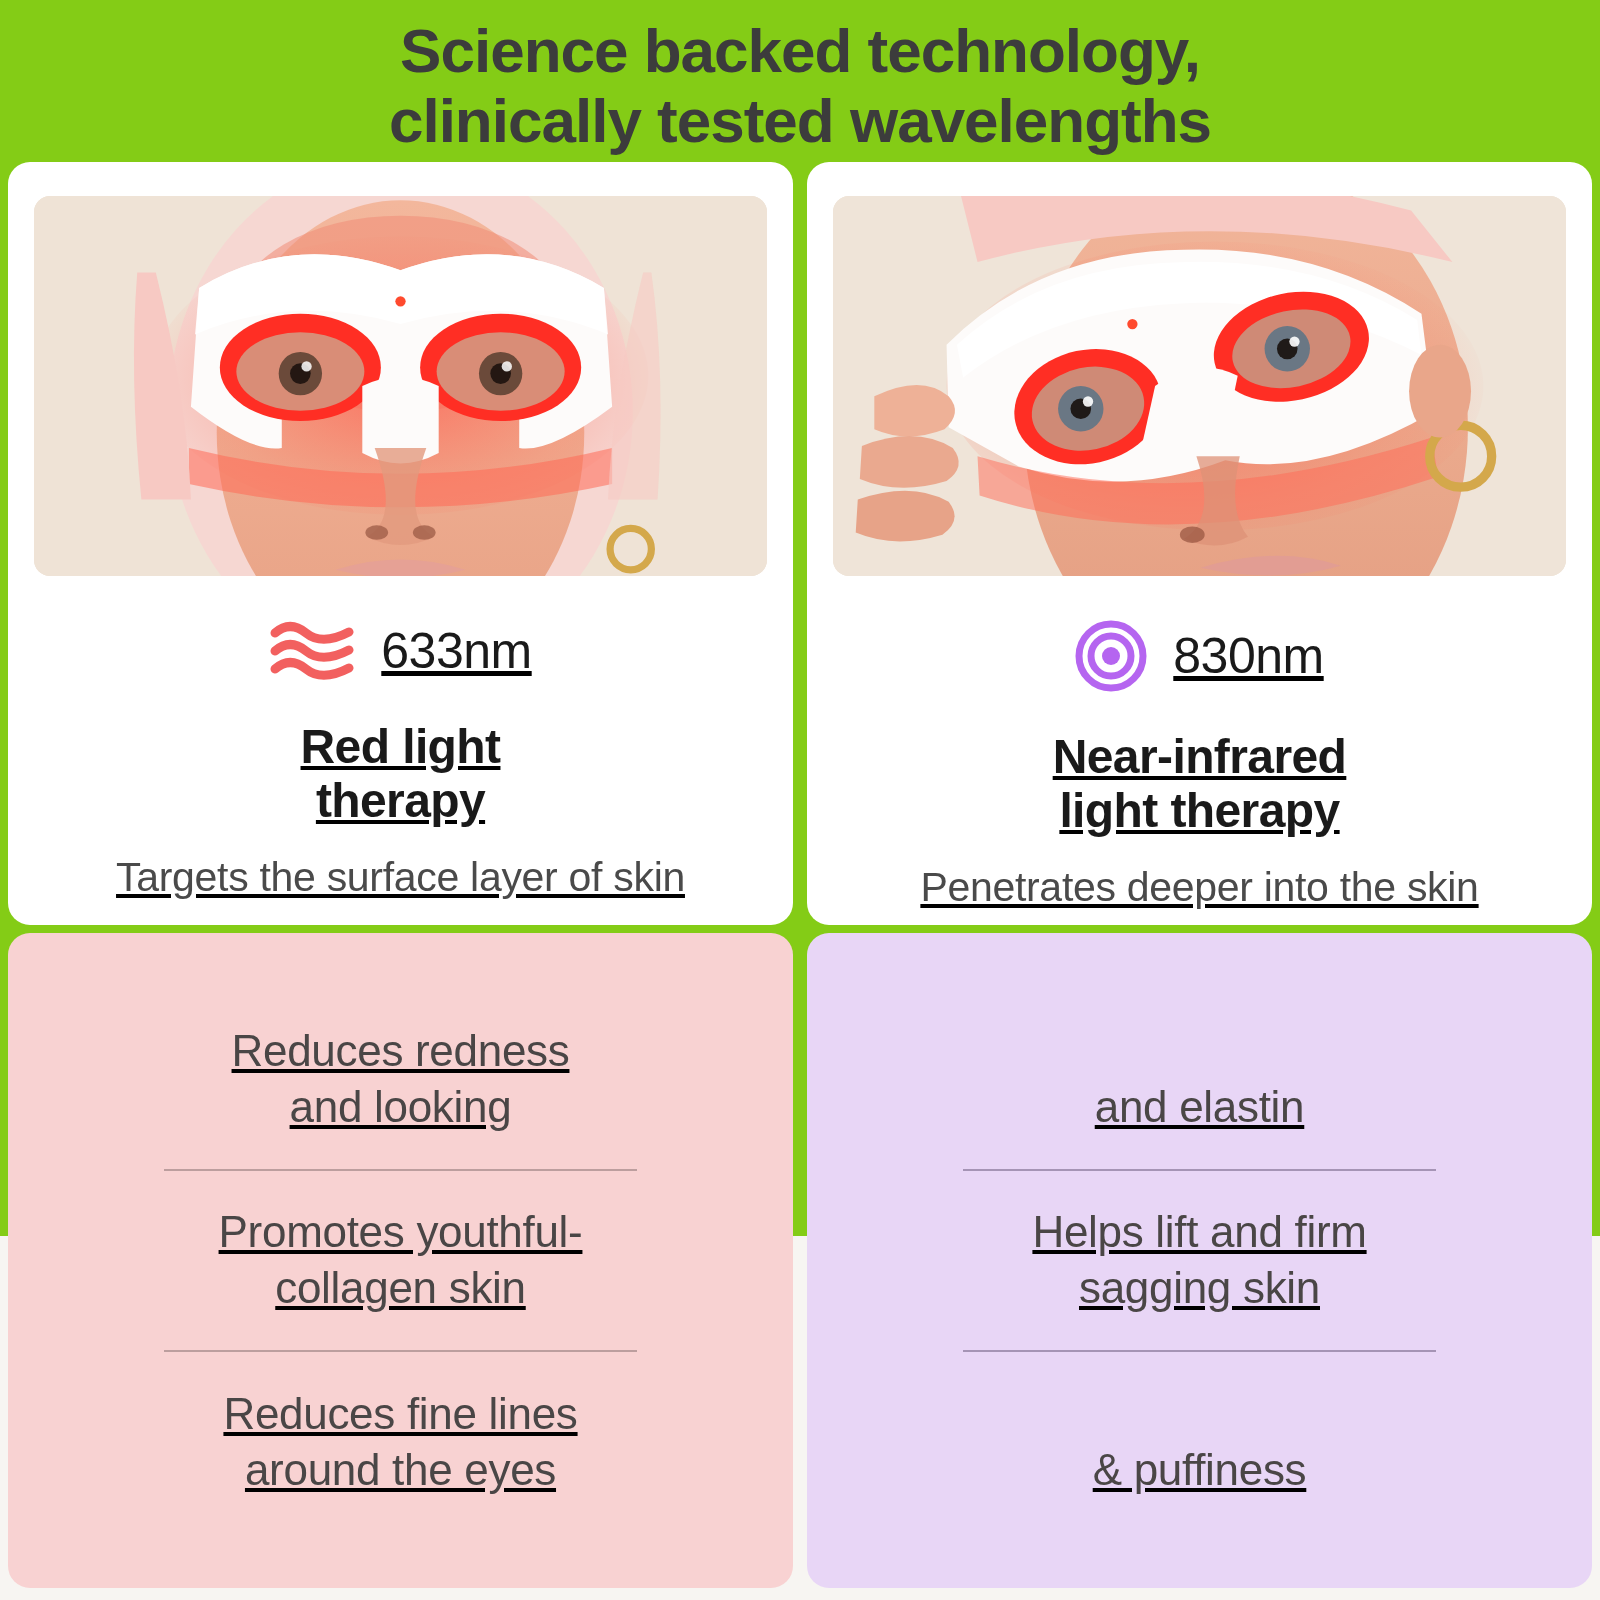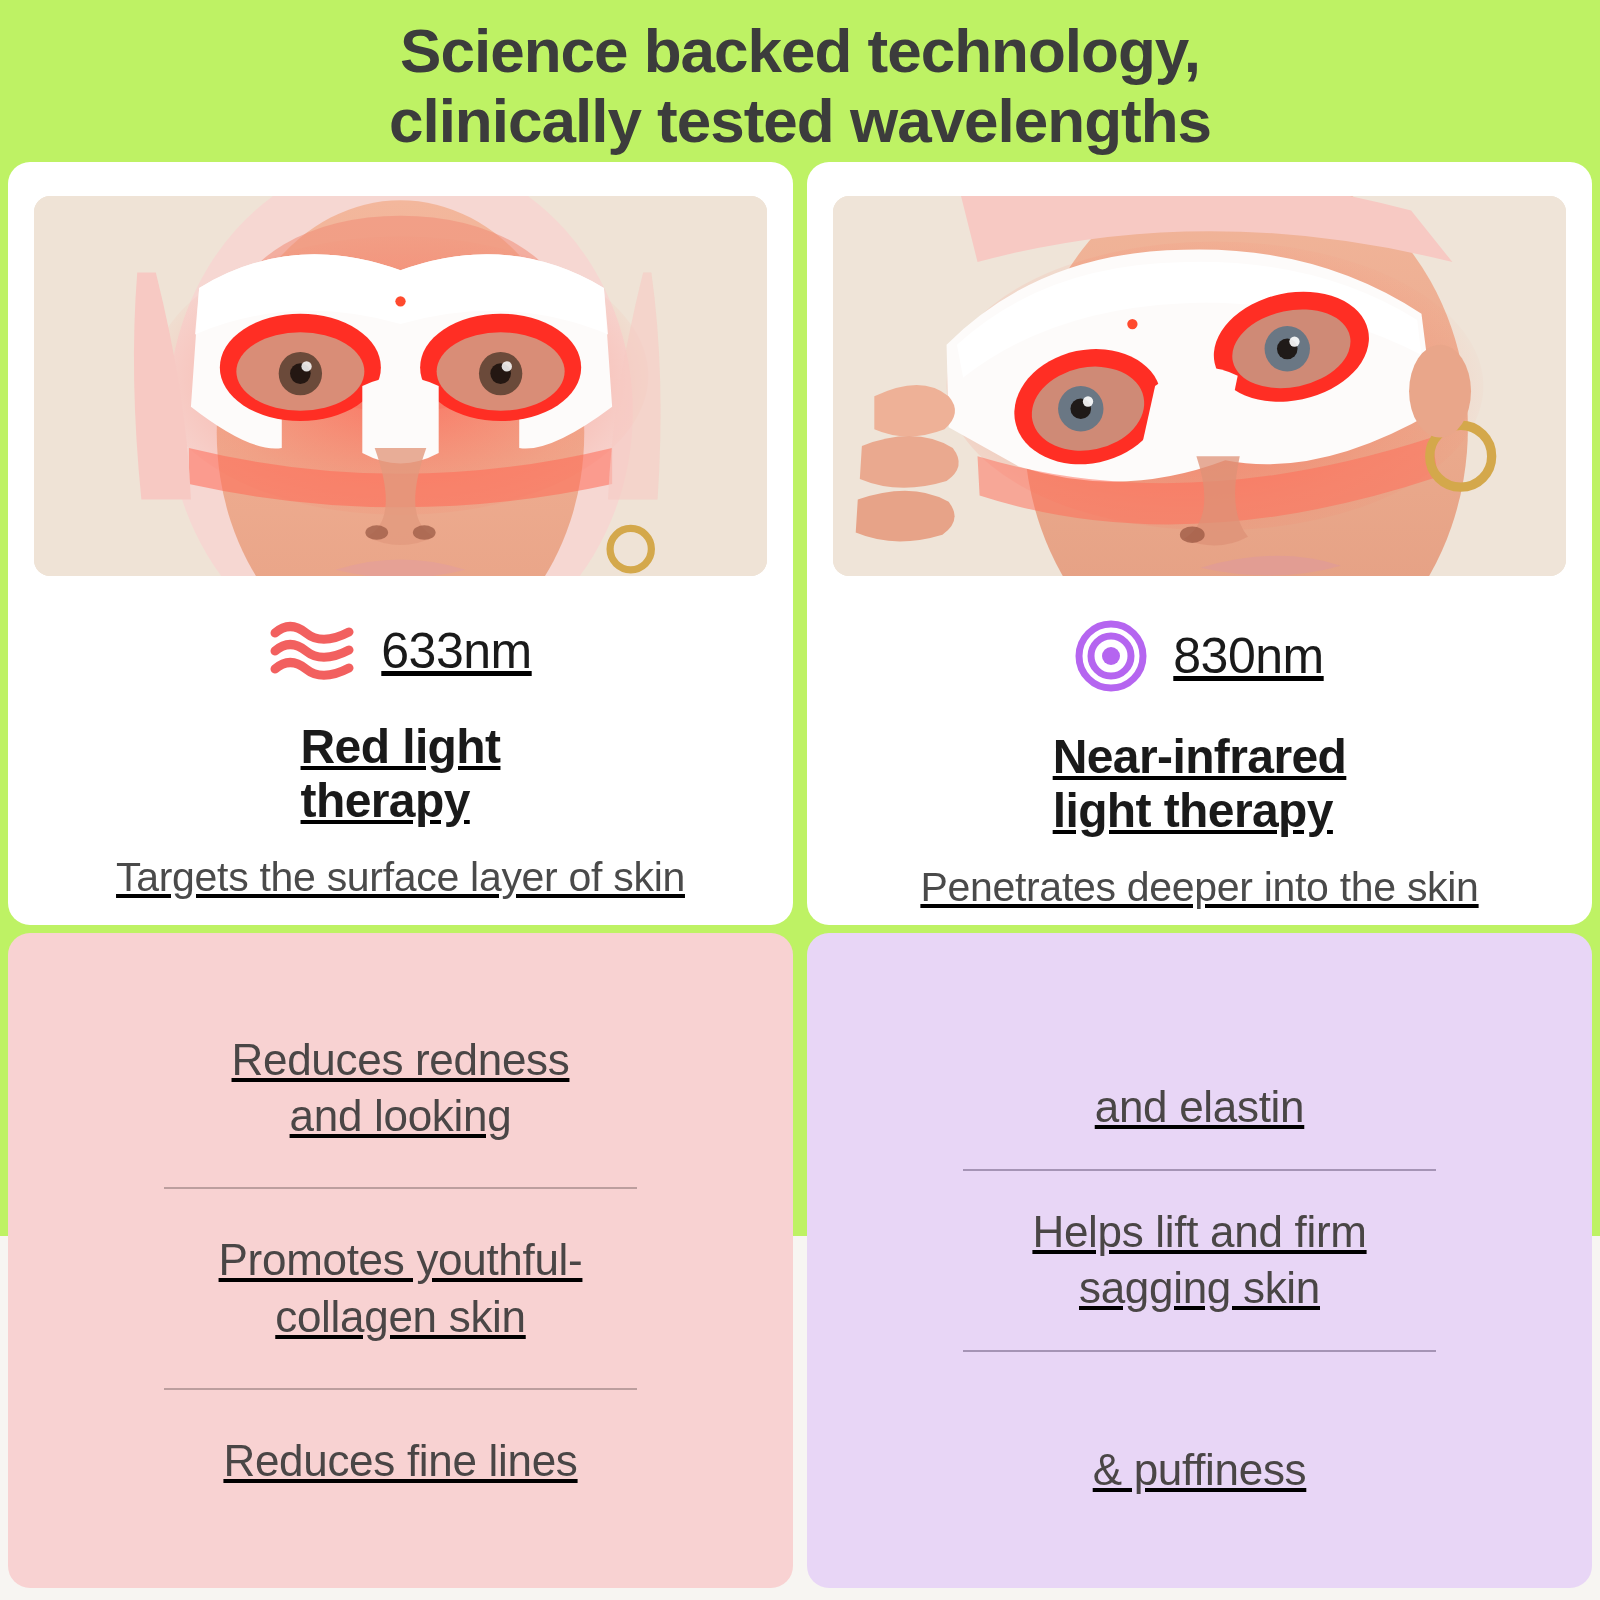--- a/index.html
+++ b/index.html
@@ -2,21 +2,21 @@
 <html><head>
 <meta charset="utf-8">
 <style>
   * { margin:0; padding:0; box-sizing:border-box; }
   html, body {
     width:1600px; height:1600px;
     background:#F7F5F2;
     font-family:"Liberation Sans", sans-serif;
     overflow:hidden;
   }
-  .page { position:relative; width:1600px; height:1236px; background:#bef264; }
+  .page { position:relative; width:1600px; height:1236px; background:#84cc16; }
 
   
   .heading {
     position:absolute; left:0; top:16px; width:1600px;
     text-align:center;
     font-size:62px;
     font-weight:bold;
     line-height:1.13;
     letter-spacing:-1px;
     color:#3C3C3C;
@@ -59,21 +59,21 @@
   .badge-icon { width:86px; height:62px; display:block; flex:none; }
   .badge-icon.circles { width:72px; height:72px; }
   .badge-label {
     font-size:50px; font-weight:500; color:#1A1A1A; letter-spacing:-0.5px;
     line-height:1;
   }
 
   .card-title {
     margin-top:38px;
     font-size:48px; font-weight:bold; color:#1A1A1A;
-    line-height:1.12; letter-spacing:-0.6px;
+    text-align:center; line-height:1.12; letter-spacing:-0.6px;
   }
   .card-title .ln { display:block; }
 
   .card-sub {
     margin-top:26px;
     font-size:41px; font-weight:400; color:#4A4A4A;
     text-align:center; line-height:1.15; letter-spacing:-0.3px;
     white-space:nowrap;
   }
 
@@ -203,20 +203,21 @@
           <span class="ln">and looking</span>
         </div>
         <div class="divider"></div>
         <div class="benefit">
           <span class="ln">Promotes youthful-</span><br>
           <span class="ln">collagen skin</span>
         </div>
         <div class="divider"></div>
         <div class="benefit">
           <span class="ln">Reduces fine lines</span><br>
+          <span class="ln">around the eyes</span>
         </div>
       </div>
     </div>
 
     <div class="col">
 
       <div class="card">
 
         <div class="photo">
           <svg viewBox="0 0 710 380" preserveAspectRatio="xMidYMid slice" aria-hidden="true">

